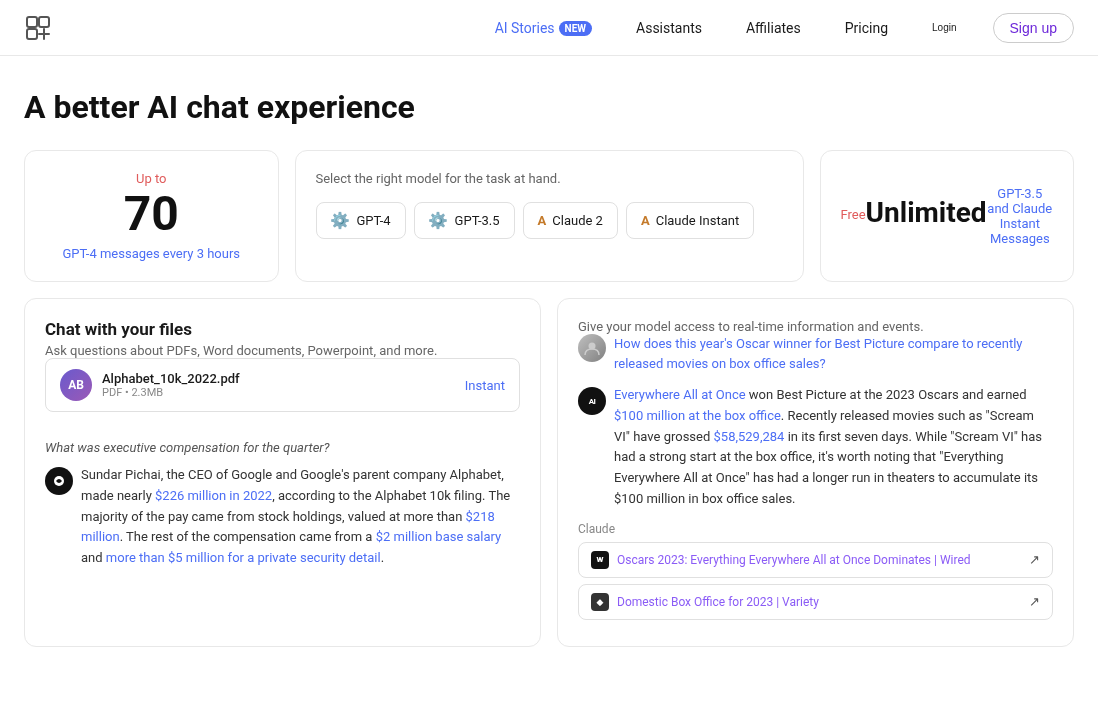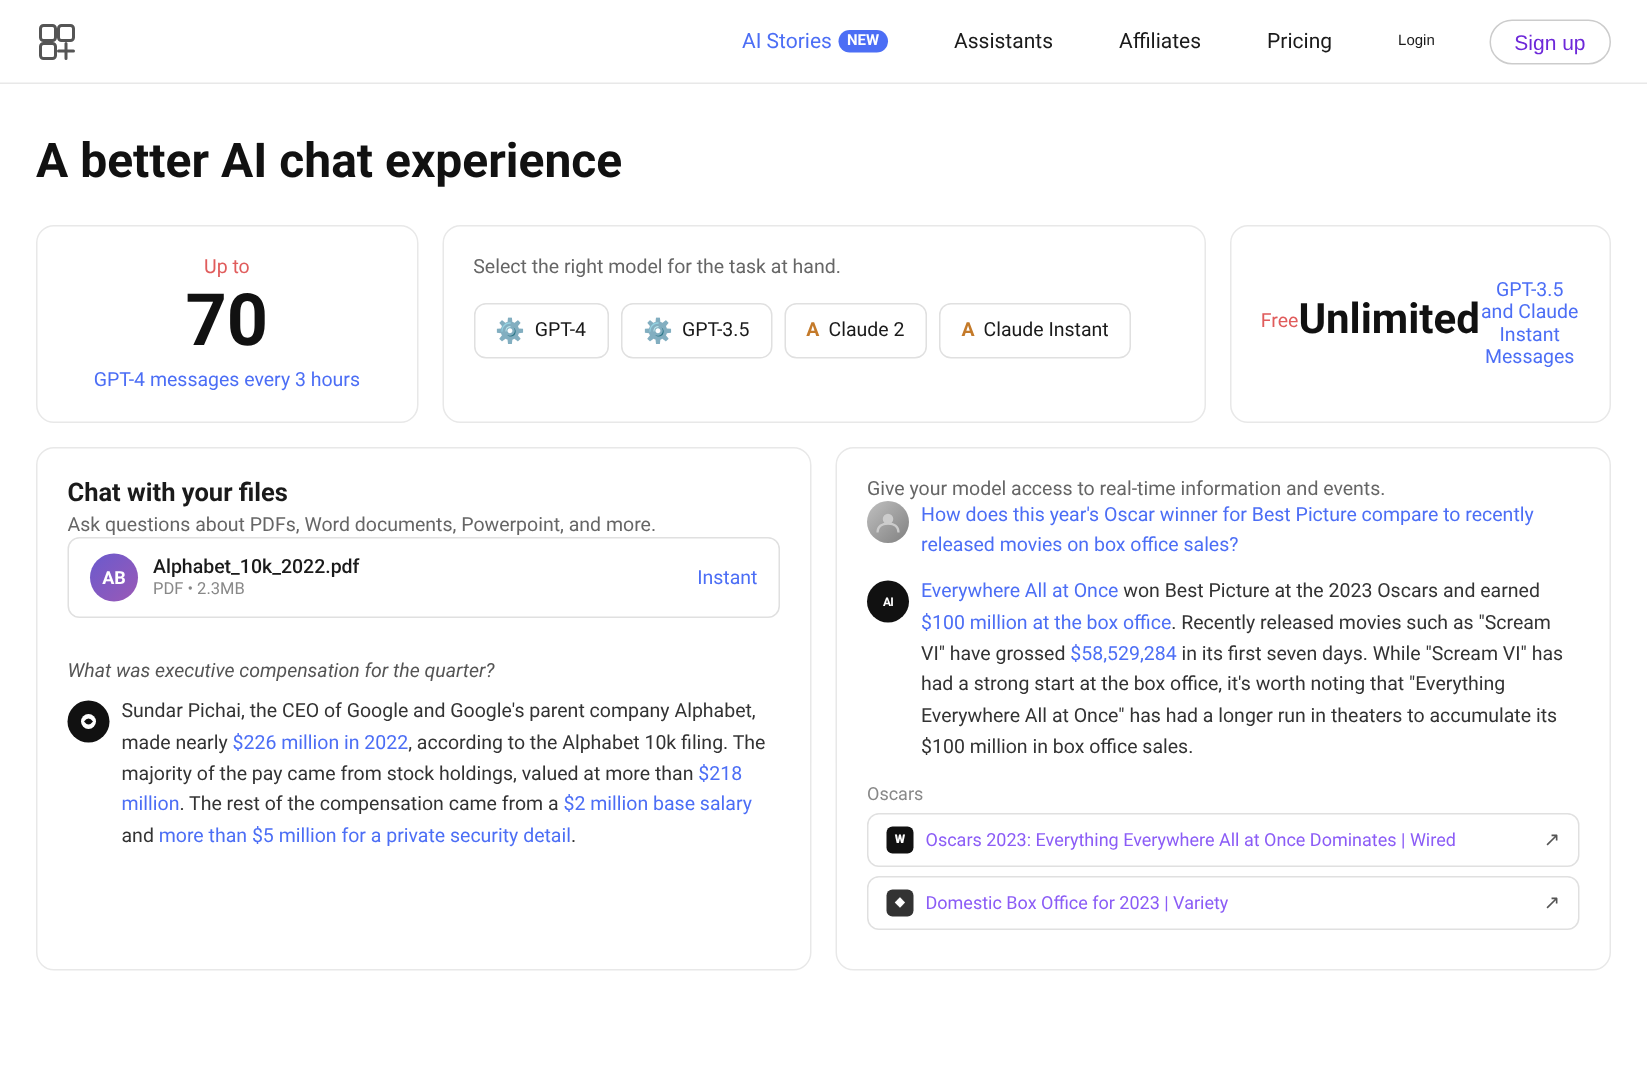--- a/index.html
+++ b/index.html
@@ -445,21 +445,21 @@
         <div class="browse-question">How does this year's Oscar winner for Best Picture compare to recently released movies on box office sales?</div>
       </div>
 
       <div class="browse-message">
         <div class="ai-avatar" style="font-size:8px;letter-spacing:-0.5px;">AI</div>
         <div class="browse-answer">
           <span class="hl">Everywhere All at Once</span><span> won Best Picture at the 2023 Oscars and earned </span><span class="hl">$100 million at the box office</span><span>. Recently released movies such as "Scream VI" have grossed </span><span class="hl">$58,529,284</span><span> in its first seven days. While "Scream VI" has had a strong start at the box office, it's worth noting that "Everything Everywhere All at Once" has had a longer run in theaters to accumulate its $100 million in box office sales.</span>
         </div>
       </div>
 
-      <div class="sources-label">Oscars</div>
+      <div class="sources-label">Claude</div>
 
       <div class="source-item source-wired">
         <div class="source-left">
           <div class="source-favicon" style="background:#111;color:#fff;font-weight:900;font-size:8px;">W</div>
           <div class="source-title">Oscars 2023: Everything Everywhere All at Once Dominates | Wired</div>
         </div>
         <div class="source-arrow">↗</div>
       </div>
 
       <div class="source-item source-variety">

